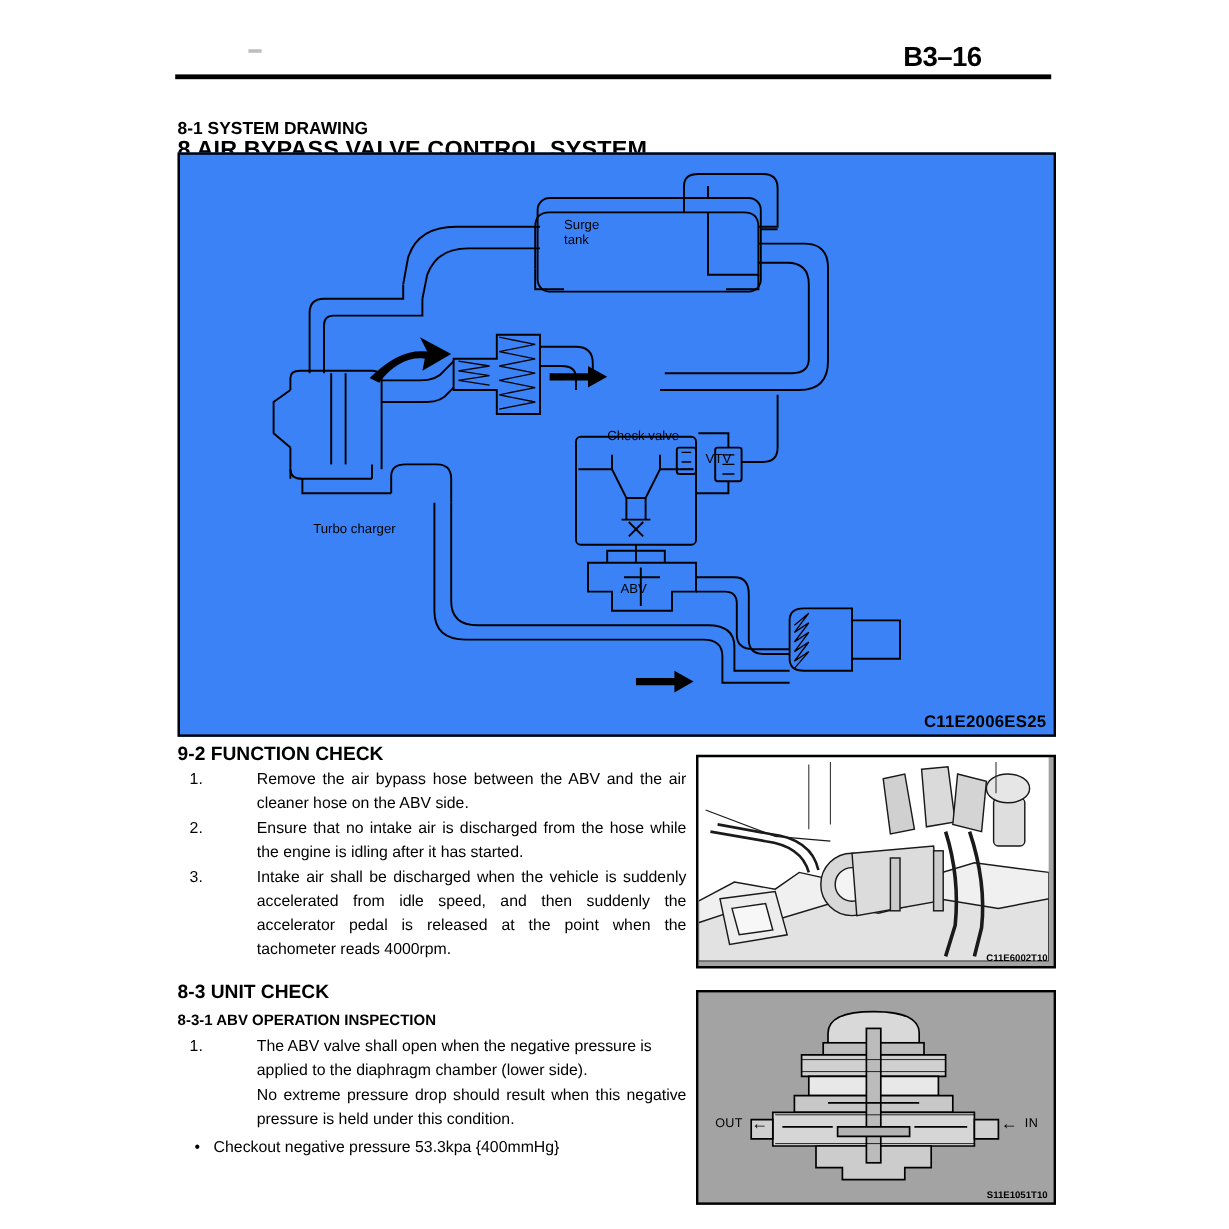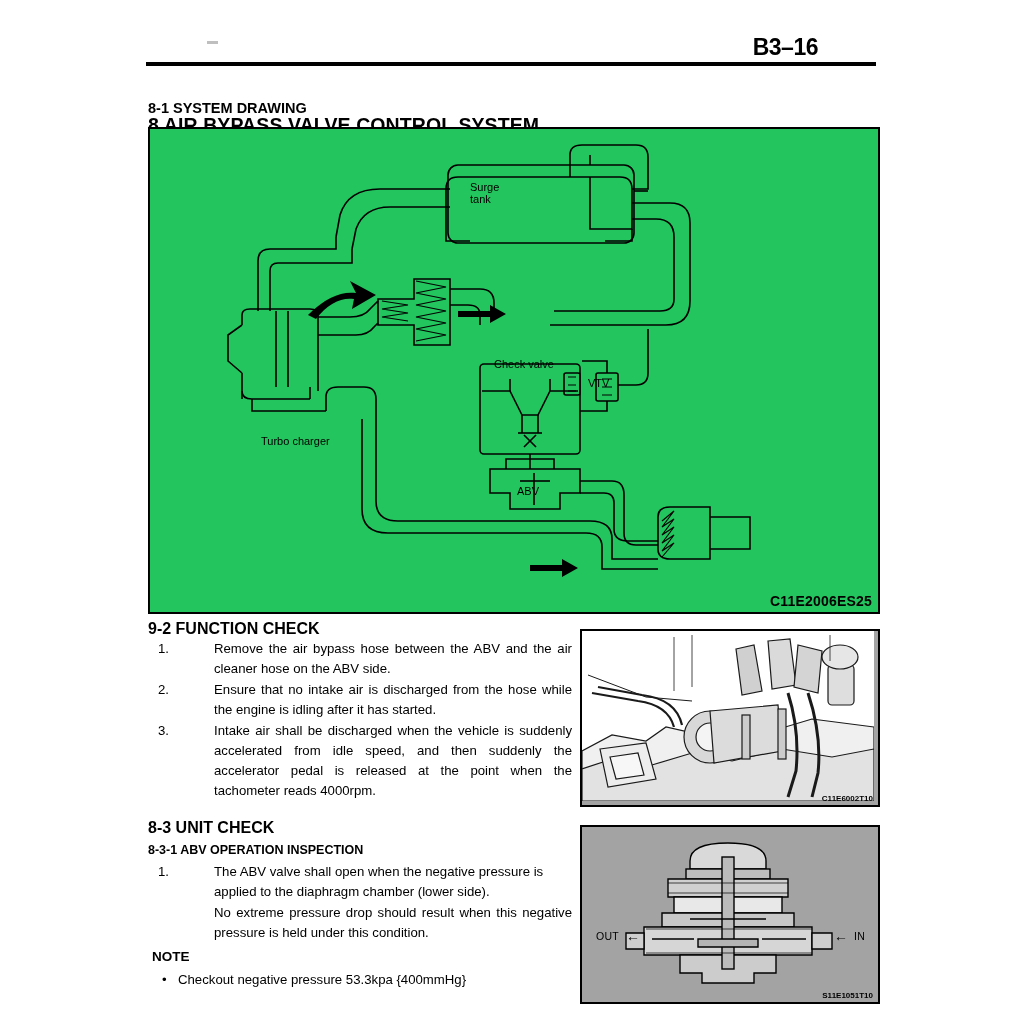--- a/index.html
+++ b/index.html
@@ -64,21 +64,21 @@
     font-weight: bold;
   }
   
   .diagram-frame {
     position: absolute;
     left: 148px;
     top: 127px;
     width: 728px;
     height: 483px;
     border: 2px solid #000;
-    background: #22c55e;
+    background: #3b82f6;
     overflow: hidden;
   }
   .diagram-code {
     position: absolute;
     right: 6px;
     bottom: 3px;
     font-size: 14px;
     font-weight: bold;
     letter-spacing: 0.2px;
   }
@@ -288,21 +288,21 @@
       <g fill="#000" stroke="none">
         <path d="M158,186 C176,168 192,162 206,164 L200,152 L226,166 L202,180 L204,170 C192,168 178,174 166,190 Z"></path>
         <path d="M308,182 L340,182 L340,176 L356,185 L340,194 L340,188 L308,188 Z"></path>
         <path d="M420,456 L452,456 L452,450 L468,459 L452,468 L452,462 L420,462 Z" transform="translate(-40,-20) scale(1,1)"></path>
       </g>
 
       <text x="320" y="62" font-family="Liberation Sans, sans-serif" font-size="11">Surge</text>
       <text x="320" y="74" font-family="Liberation Sans, sans-serif" font-size="11">tank</text>
     </svg>
 
-    <div class="dlabel" style="left:344px; top:229px;">Check valve</div>
+    <div class="dlabel" style="left:356px; top:229px;">Check valve</div>
     <div class="dlabel" style="left:438px; top:248px;">VTV</div>
     <div class="dlabel" style="left:111px; top:306px;">Turbo charger</div>
     <div class="dlabel" style="left:367px; top:356px;">ABV</div>
     <div class="diagram-code">C11E2006ES25</div>
   </div>
 
   <div class="h-82">9-2   FUNCTION CHECK</div>
 
   <div class="body-list fc">
     <div class="li">
@@ -363,21 +363,20 @@
 
   <div class="body-list uc">
     <div class="li">
       <div class="num">1.</div>
       <div class="txt nojust">The ABV valve shall open when the negative pressure is applied to the diaphragm chamber (lower side).</div>
     </div>
     <div class="li">
       <div class="num"></div>
       <div class="txt">No extreme pressure drop should result when this negative pressure is held under this condition.</div>
     </div>
-    <div class="note-head">NOTE</div>
     <div class="note-item">
       <div class="bullet">•</div>
       <div class="txt nojust">Checkout negative pressure 53.3kpa {400mmHg}</div>
     </div>
   </div>
 
   <div class="panel" id="panel-abv">
     <svg width="292" height="171" viewBox="0 0 292 171">
       <g stroke="#000" stroke-width="1.4" fill="none">
 

